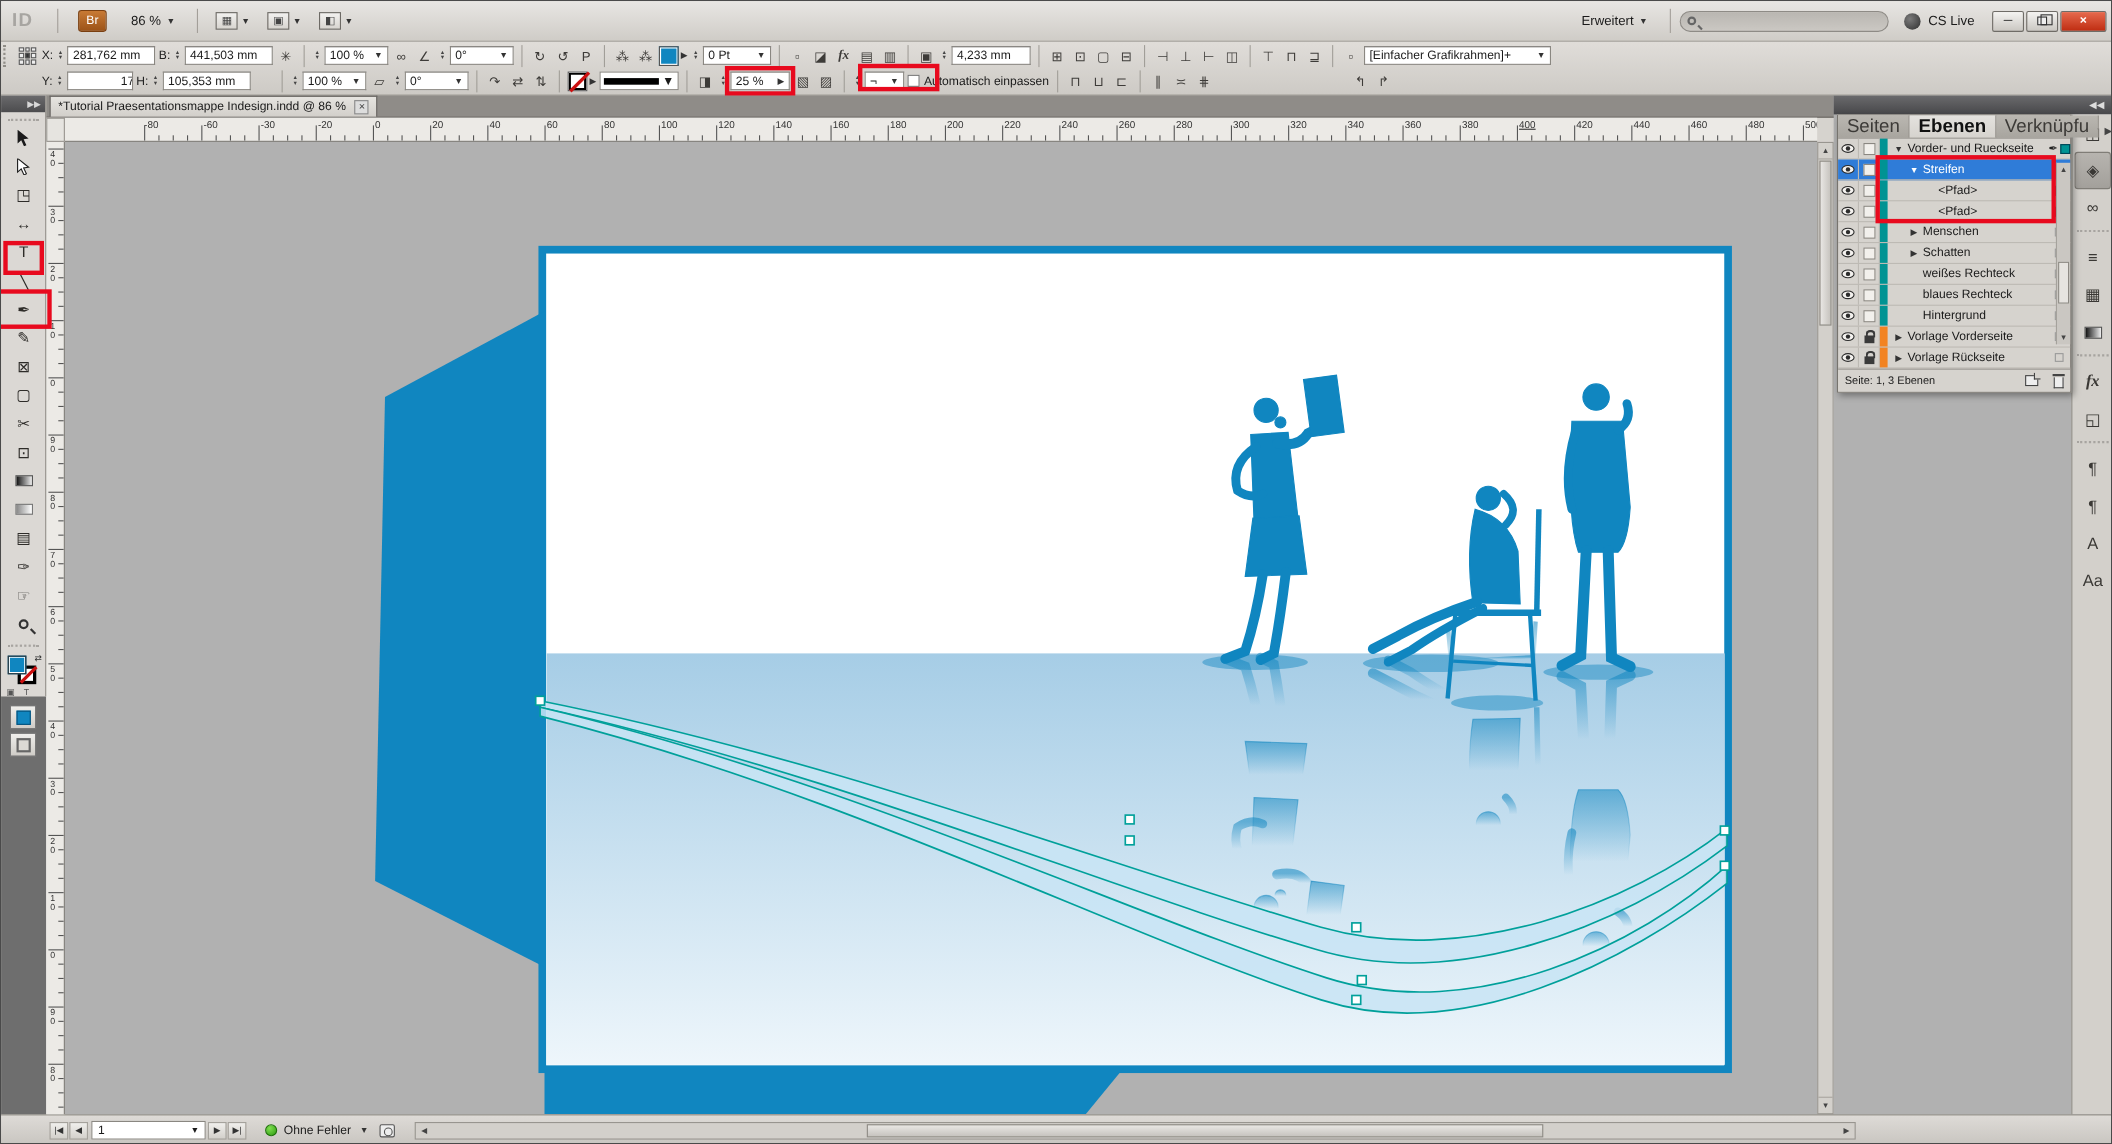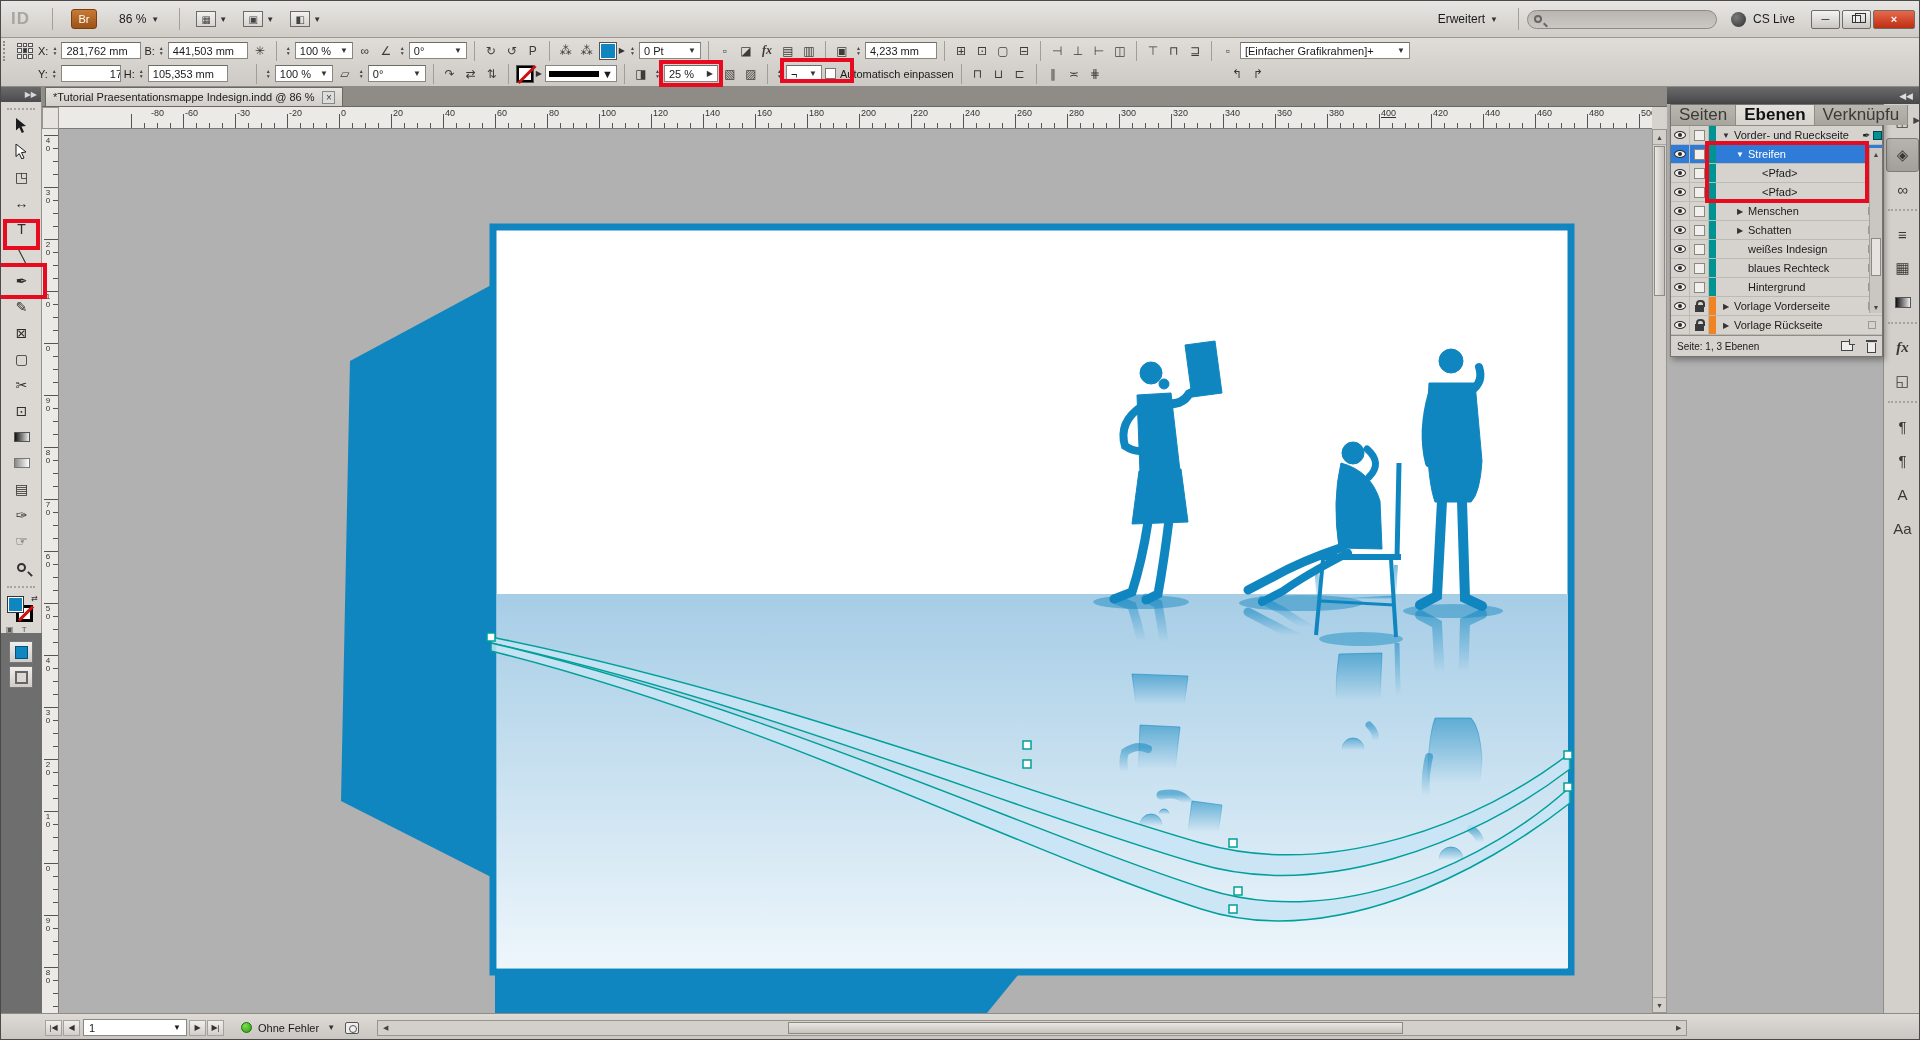--- a/index.html
+++ b/index.html
@@ -456,21 +456,21 @@
       </div>
     <div class="applybtn">
         <span class="hollowsq"></span>
       </div>
   </div>
   <div id="toolbarbelow"></div>
 
   <div id="corner"></div>
   <div id="hruler">
       <div class="htick" style="left: 72px; height: 14px;"></div>
-      <div class="hlab" style="left: 92px;">-80</div>
+      <div class="hlab" style="left: 72px;">-80</div>
       <div class="htick" style="left: 85px; height: 5px;"></div>
       <div class="htick" style="left: 98px; height: 5px;"></div>
       <div class="htick" style="left: 111px; height: 5px;"></div>
       <div class="htick" style="left: 124px; height: 14px;"></div>
       <div class="hlab" style="left: 126px;">-60</div>
       <div class="htick" style="left: 137px; height: 5px;"></div>
       <div class="htick" style="left: 150px; height: 5px;"></div>
       <div class="htick" style="left: 163px; height: 5px;"></div>
       <div class="htick" style="left: 176px; height: 14px;"></div>
       <div class="hlab" style="left: 178px;">-30</div>
@@ -923,21 +923,21 @@
           <div class="lrow">
             <span class="lcell">
               <span class="eye"></span>
             </span>
             <span class="lcell">
               <span class="lockbox"></span>
             </span>
             <span class="colorbar" style="background: rgb(0, 147, 147);"></span>
             <span style="width: 18px; flex: 0 0 auto;"></span>
             <span class="lexp"></span>
-            <span class="lname">weißes Indesign</span>
+            <span class="lname">weißes Rechteck</span>
             <span class="lright">
               <span class="sq-faint"></span>
             </span>
           </div>
           <div class="lrow">
             <span class="lcell">
               <span class="eye"></span>
             </span>
             <span class="lcell">
               <span class="lockbox"></span>

